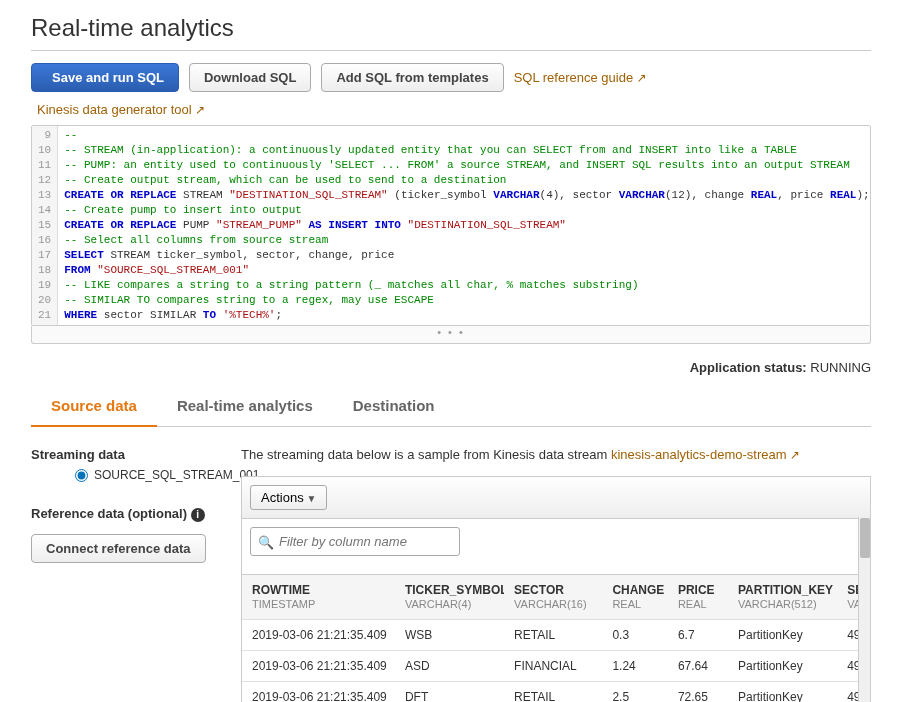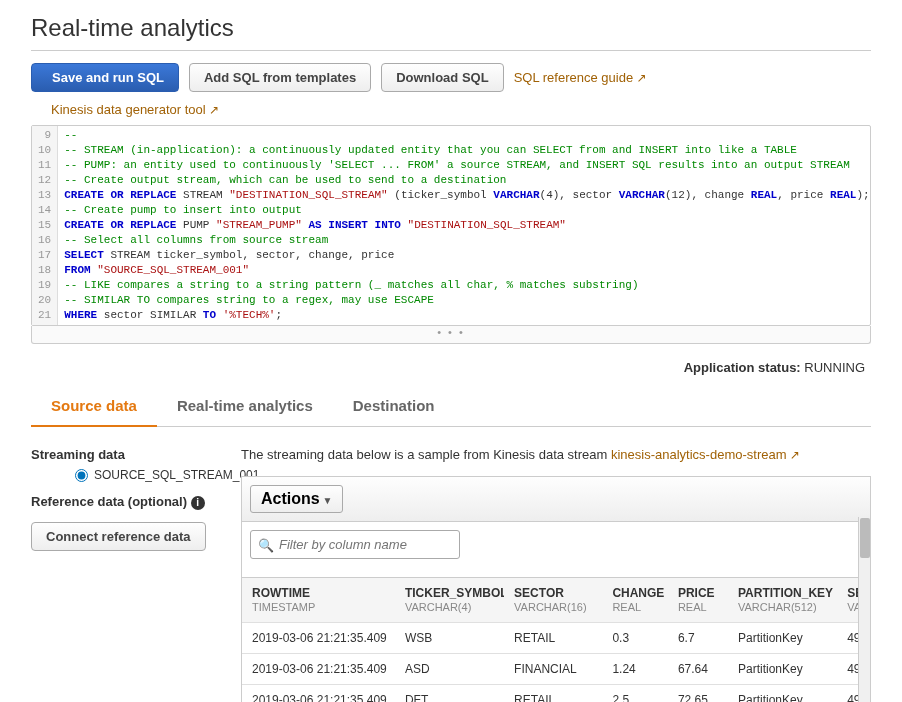--- a/index.html
+++ b/index.html
@@ -3,69 +3,69 @@
 <meta charset="utf-8">
 <style>
 * { box-sizing: border-box; margin: 0; padding: 0; }
 body { font-family: "Helvetica Neue", Arial, sans-serif; font-size: 13px; color: #333; background: #fff; }
 .page { width: 880px; margin: 0 auto; padding: 10px 20px 20px 20px; position: relative; }
 .page-title { font-size: 24px; font-weight: 400; color: #333; padding: 4px 0 8px 0; border-bottom: 1px solid #ccc; margin-bottom: 12px; }
 .toolbar { display: flex; align-items: center; gap: 10px; margin-bottom: 10px; }
 .btn { border: 1px solid #aaa; border-radius: 4px; padding: 6px 14px; font-size: 13px; background: linear-gradient(#fefefe,#eee); cursor: pointer; font-weight: bold; color: #444;}
 .btn.primary { background: linear-gradient(#3b78d8,#2a5db0); color: #fff; border-color: #2a5db0; padding-left: 20px; }
 .link { color: #a16207; text-decoration: none; cursor: pointer; }
-.sub-link { margin-left: 20px; margin-bottom: 8px; display: inline-block; }
+.sub-link { margin-left: 6px; margin-bottom: 8px; display: inline-block; }
 .ext-icon::after { content: " ↗"; font-size: 12px; }
 .editor { border: 1px solid #ccc; border-radius: 2px; font-family: "Courier New", monospace; font-size: 11px; line-height: 15px; display: flex; }
 .gutter { background: #f5f5f5; color: #999; text-align: right; padding: 2px 6px; border-right: 1px solid #ddd; user-select: none; }
 .gutter div { height:15px; }
 .code { padding: 2px 6px; white-space: pre; overflow-x: hidden; flex: 1; }
 .code div { height:15px; }
 .kw { color: #0000cc; font-weight: bold; }
 .cmt { color: #008800; }
 .str { color: #aa1111; }
 .splitter { height: 18px; background: #fafafa; border: 1px solid #ccc; border-top: none; text-align: center; color:#999; font-size:11px; letter-spacing:2px; border-radius: 0 0 3px 3px;}
-.status-bar { text-align: right; margin: 16px 6px 12px 0; font-size: 13px; }
+.status-bar { text-align: right; margin: 16px 0 12px 0; font-size: 13px; }
 .status-bar .lbl { font-weight: bold;}
 .tabs { display: flex; border-bottom: 1px solid #ccc; margin-bottom: 20px; }
 .tab { padding: 10px 20px; font-size: 15px; font-weight: bold; cursor: pointer; color:#666; border-bottom: 2px solid transparent;}
 .tab.active { color: #e47911; border-bottom: 2px solid #e47911; margin-bottom: -1px; }
 .main { display: flex; gap: 20px; }
 .side { width: 190px; flex-shrink: 0; }
 .side h4 { font-size: 13px; font-weight: bold; margin-bottom: 6px; }
-.radio-row { display: flex; align-items: center; gap: 6px; font-size: 12px; margin-bottom: 12px; padding-left: 44px; }
+.radio-row { display: flex; align-items: center; gap: 6px; font-size: 12px; margin-bottom: 24px; padding-left: 44px; }
 .radio-row input[type=radio]{ accent-color:#0073bb;}
 .info-icon { display:inline-block; width:14px; height:14px; border-radius:50%; background:#333; color:#fff; font-size:10px; line-height:14px; text-align:center; font-weight:bold; }
 .filter-wrap { position: relative; display: inline-block; margin-bottom: 10px; }
 .filter-wrap input { padding: 6px 8px 6px 28px; border: 1px solid #aaa; border-radius: 3px; font-size: 13px; width: 210px; font-style: italic; color:#888;}
 .filter-wrap .mag { position: absolute; left: 8px; top: 50%; transform: translateY(-50%); color: #888; font-size:13px; }
 .table-wrap { border: 1px solid #ccc; position: relative; }
 .table-toolbar { background: linear-gradient(#fefefe,#eee); border-bottom: 1px solid #ccc; padding: 8px; }
-.actions-btn { background: linear-gradient(#fefefe,#eee); border:1px solid #aaa; padding:4px 10px; border-radius:3px; font-weight:bold; cursor:pointer; font-size:16px;}
+.actions-btn { background: linear-gradient(#fefefe,#eee); border:1px solid #aaa; padding:4px 10px; border-radius:3px; font-weight:normal; cursor:pointer; font-size:13px;}
 .actions-btn::after { content: " ▼"; font-size:10px; color:#555;}
 .filter-row { background:#fff; padding:8px; border-bottom:1px solid #ccc;}
 table { border-collapse: collapse; width: 100%; font-size: 12px; table-layout: fixed; }
 th, td { text-align: left; padding: 8px 10px; border-bottom: 1px solid #e0e0e0; overflow:hidden; white-space:nowrap;}
 th { background: #f5f5f5; vertical-align: top;}
 th .col-name { font-weight: bold; display:block;}
 th .col-type { color: #888; font-weight: normal; font-size:11px; }
 .scroll-v { position:absolute; right:0; top:40px; bottom:0; width:12px; background:#f0f0f0; border-left:1px solid #ccc;}
 .scroll-v-thumb { background:#bbb; width:10px; margin:1px; height:40px; border-radius:2px;}
 .sample-text { font-size: 13px; margin-bottom: 14px;}
 </style>
 </head>
 <body>
 
 <div class="page">
   <h1 class="page-title">Real-time analytics</h1>
 
   <div class="toolbar">
     <button class="btn primary">Save and run SQL</button>
+    <button class="btn">Download SQL</button>
     <button class="btn">Add SQL from templates</button>
-    <button class="btn">Download SQL</button>
     <a class="link ext-icon">SQL reference guide</a>
   </div>
   <a class="link sub-link ext-icon">Kinesis data generator tool</a>
 
   <div class="editor">
     <div class="gutter" id="gutter">
         <div>9</div>
         <div>10</div>
         <div>11</div>
         <div>12</div>

